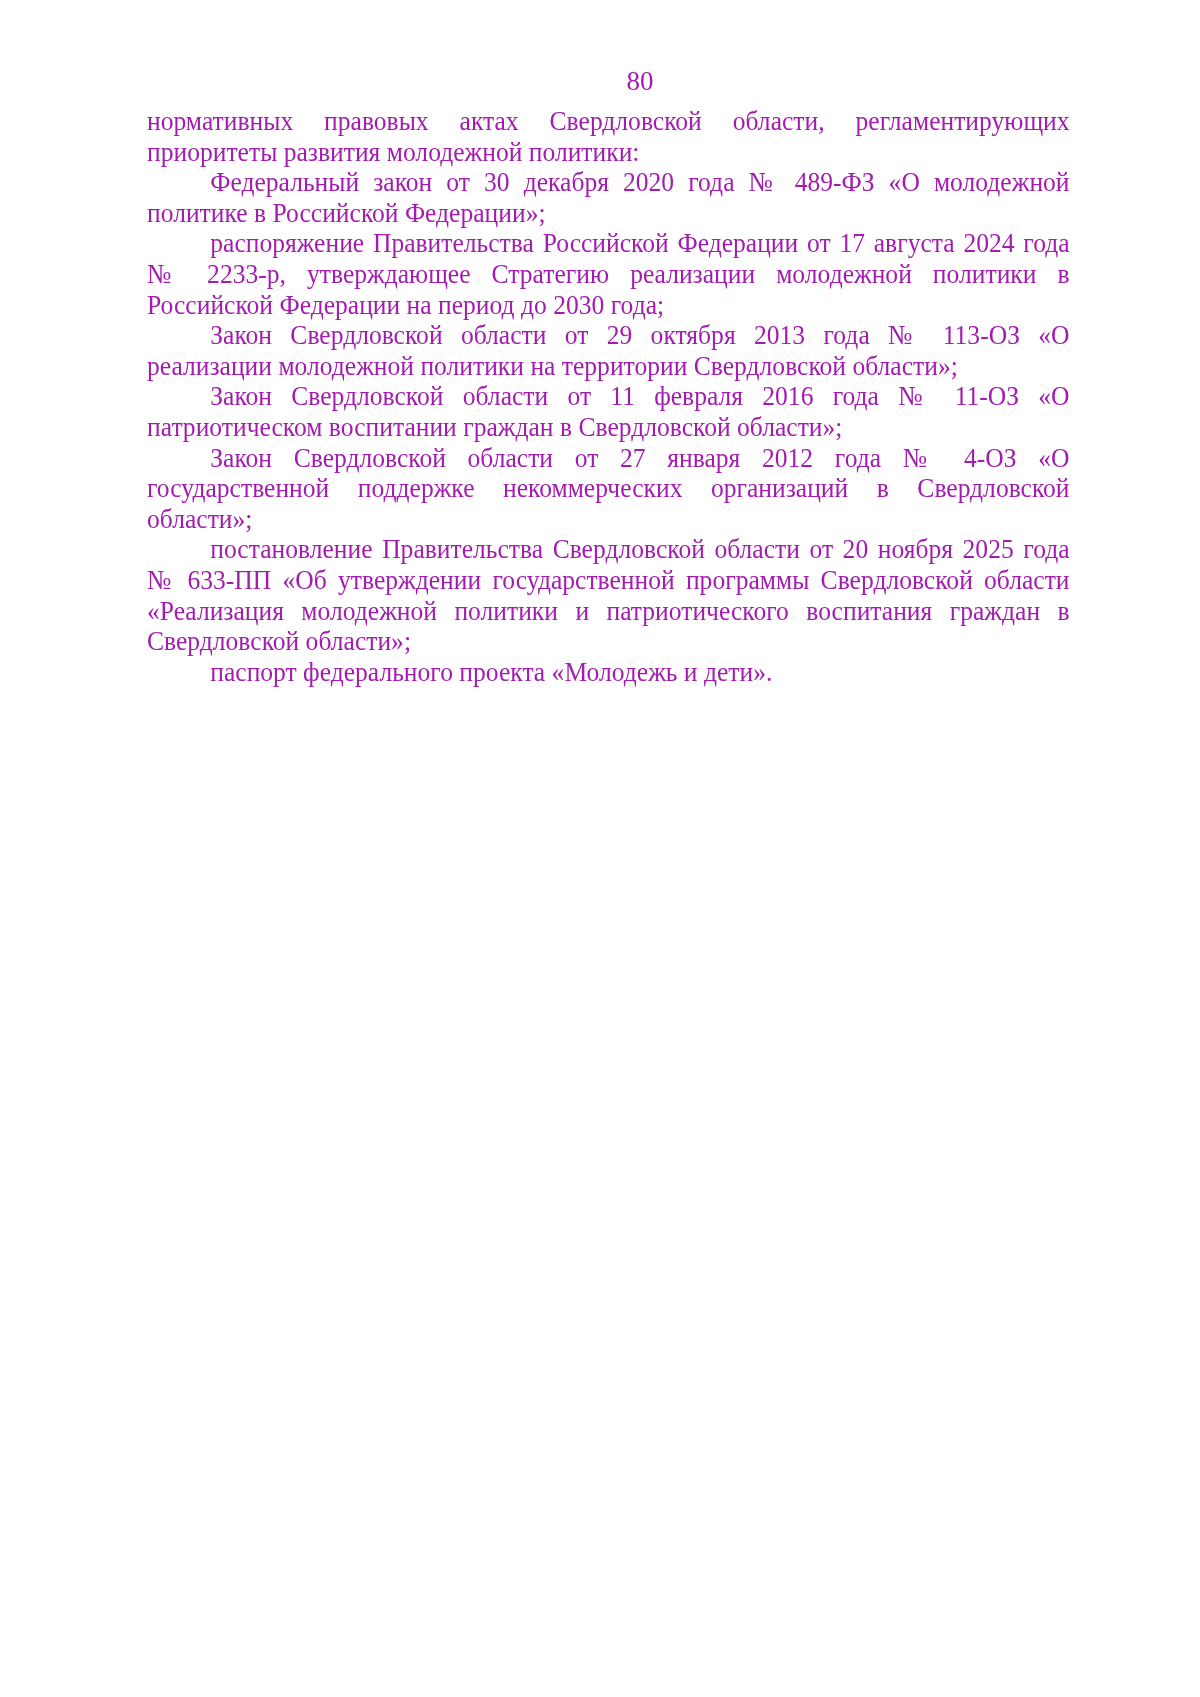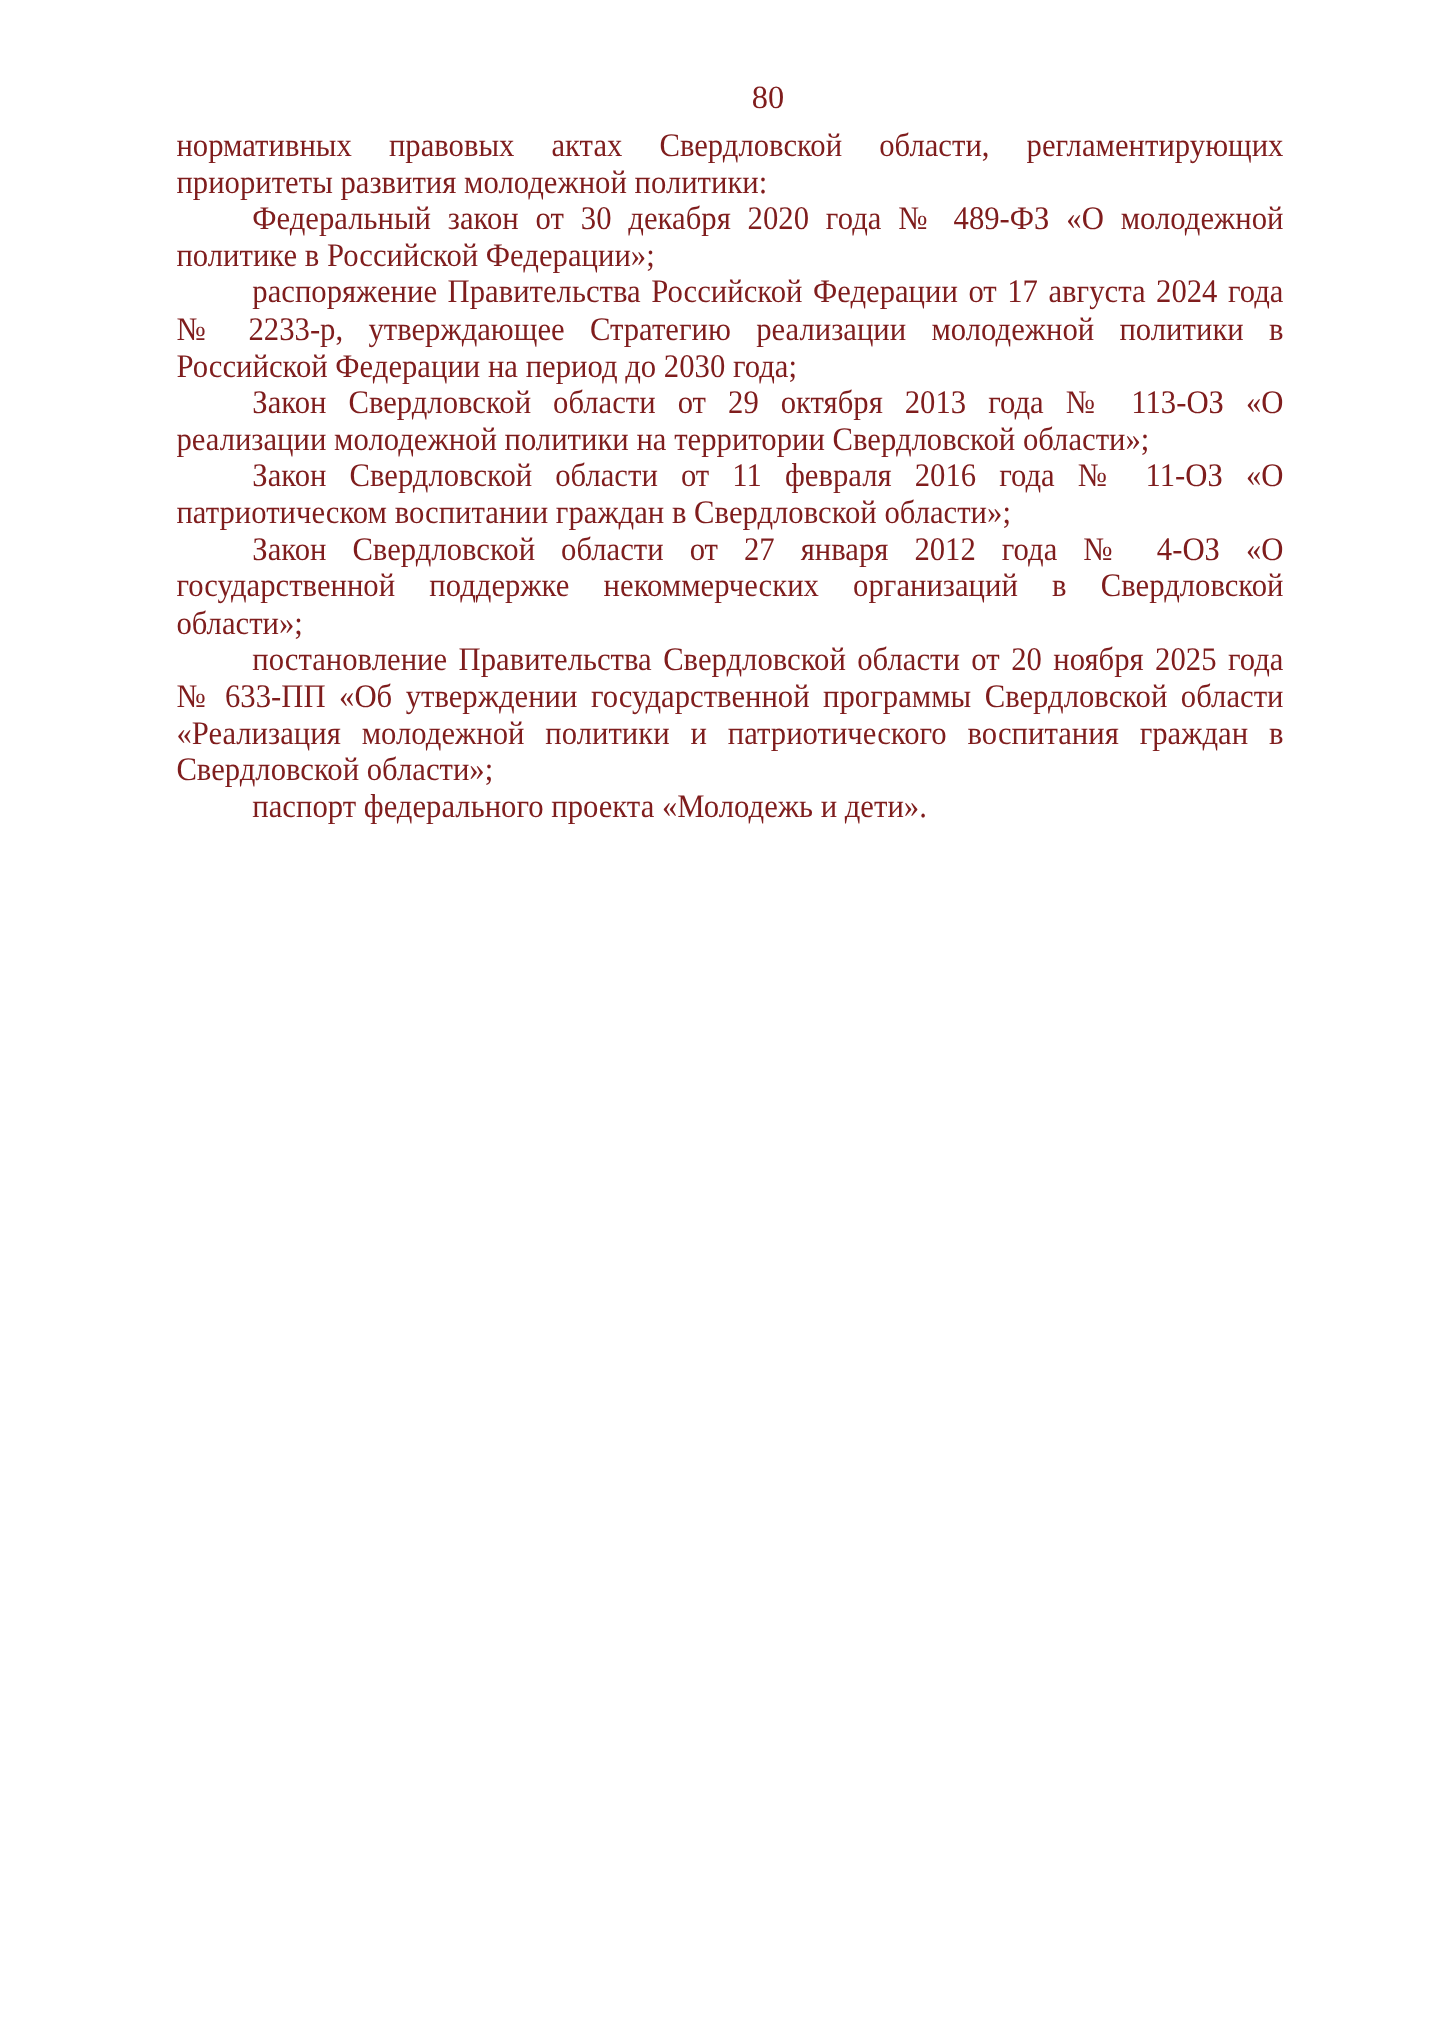--- a/index.html
+++ b/index.html
@@ -1,19 +1,19 @@
 <!DOCTYPE html>
 <html><head>
   <meta charset="utf-8">
   <style>
     html, body { margin: 0; padding: 0; background: #ffffff; }
     body { width: 1200px; height: 1697px; position: relative; overflow: hidden; }
     .page {
       position: absolute; left: 0; top: 0; width: 1200px; height: 1697px; background: #ffffff;
-      font-family: "Liberation Serif", "DejaVu Serif", serif; color: #7f1d1d;
+      font-family: "Liberation Serif", "DejaVu Serif", serif; color: #a21caf;
     }
     .page-number {
       position: absolute; top: 66px; left: 0; width: 1400px; text-align: center;
       font-size: 27px; letter-spacing: 0;
     }
     .body-text {
       position: absolute; left: 147px; top: 106px; width: 923px;
       font-size: 27.5px; line-height: 30.6px; text-align: justify;
       transform: scaleX(0.93); transform-origin: left top;
       width: 992px;

